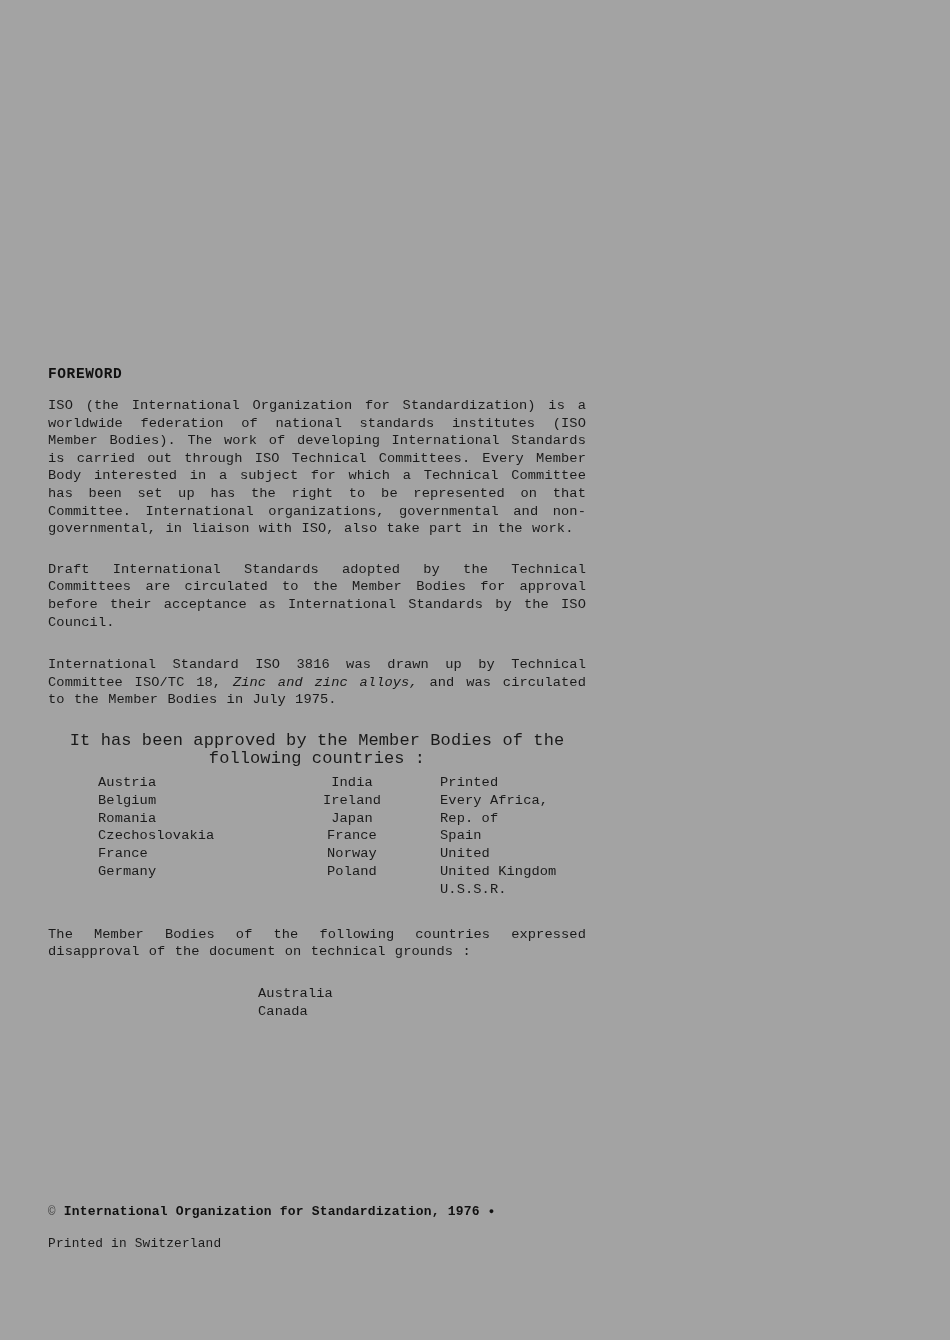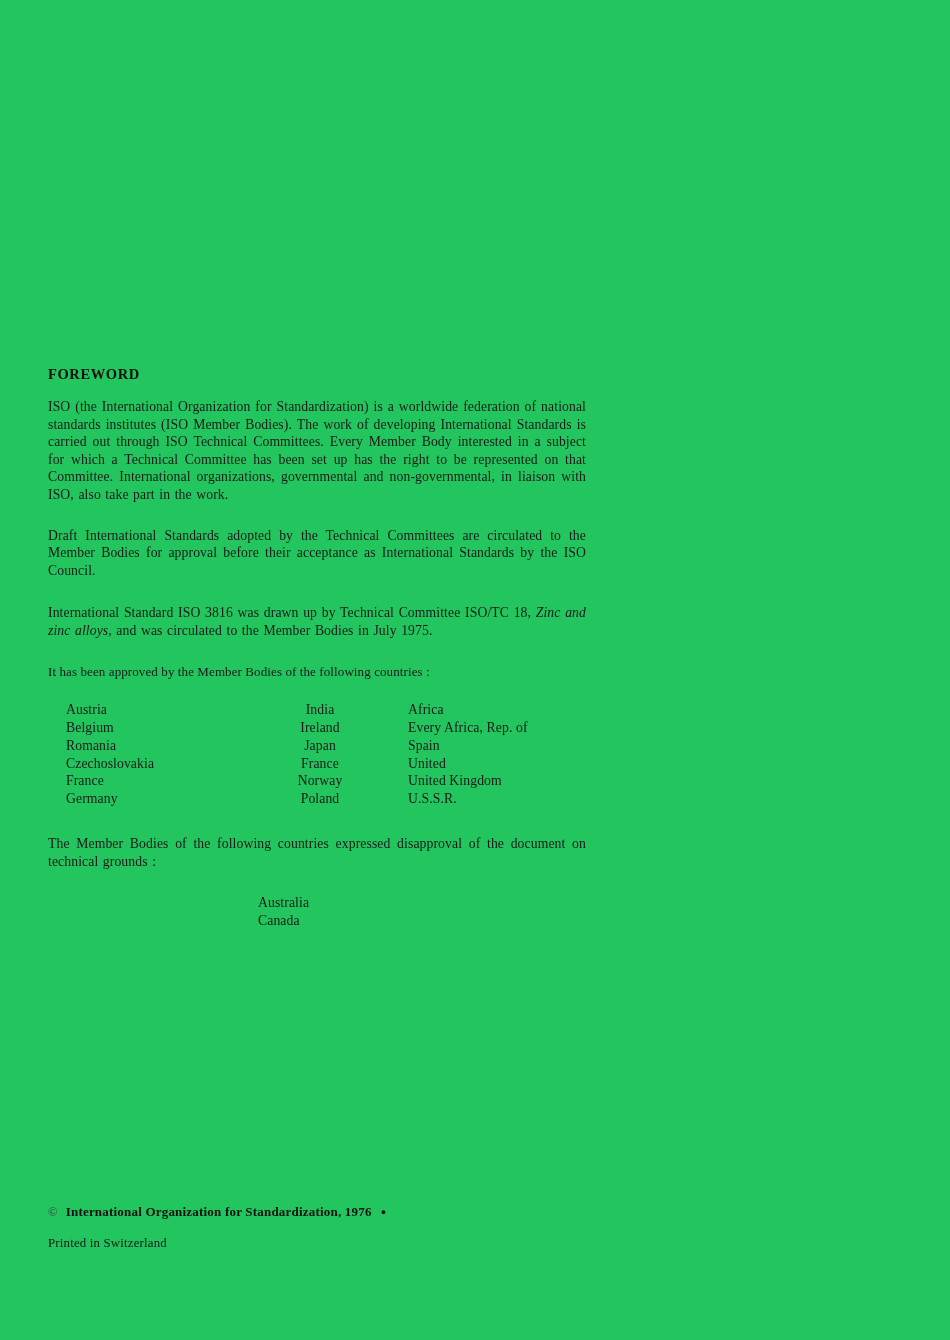--- a/index.html
+++ b/index.html
@@ -4,23 +4,23 @@
 <style>
   html, body {
     margin: 0;
     padding: 0;
     background: #ffffff;
   }
   .page {
     position: relative;
     width: 950px;
     height: 1340px;
-    background: #22c55e;
+    background: #a3a3a3;
     overflow: hidden;
-    font-family: Liberation Serif, serif;
+    font-family: Liberation Mono, monospace;
     color: #1a1a1a;
   }
   .content {
     position: absolute;
     left: 48px;
     top: 366px;
     width: 538px;
   }
   .heading {
     font-size: 14.5px;
@@ -32,28 +32,29 @@
   .para {
     font-size: 13.7px;
     line-height: 17.6px;
     text-align: justify;
     margin: 0 0 23px 0;
     letter-spacing: 0.1px;
     word-spacing: 1px;
   }
   .para.tight { margin-bottom: 25px; }
   .intro-line {
-    font-size: 13px;
+    font-size: 17px;
     line-height: 17.6px;
-    margin: 0 0 21px 0;
+    margin: 0 0 7px 0;
     letter-spacing: 0.1px;
+    text-align: center;
   }
   .countries {
     display: flex;
-    margin-left: 18px;
+    margin-left: 50px;
     margin-bottom: 27px;
     font-size: 13.7px;
     line-height: 17.8px;
     letter-spacing: 0.1px;
   }
   .countries .col-1 { width: 166px; }
   .countries .col-2 { width: 176px; text-align: center; }
   .countries .col-3 { flex: 1; }
   .disapproving {
     margin: 24px 0 0 210px;
@@ -123,21 +124,21 @@
         </div>
       <div class="col-2">
           <div>India</div>
           <div>Ireland</div>
           <div>Japan</div>
           <div>France</div>
           <div>Norway</div>
           <div>Poland</div>
         </div>
       <div class="col-3">
-          <div>Africa</div>
+          <div>Printed</div>
           <div>Every Africa, Rep. of</div>
           <div>Spain</div>
           <div>United</div>
           <div>United Kingdom</div>
           <div>U.S.S.R.</div>
         </div>
     </div>
 
     <p class="para" style="margin-bottom:0;">The Member Bodies of the following countries expressed disapproval of the document on technical grounds :</p>
 

